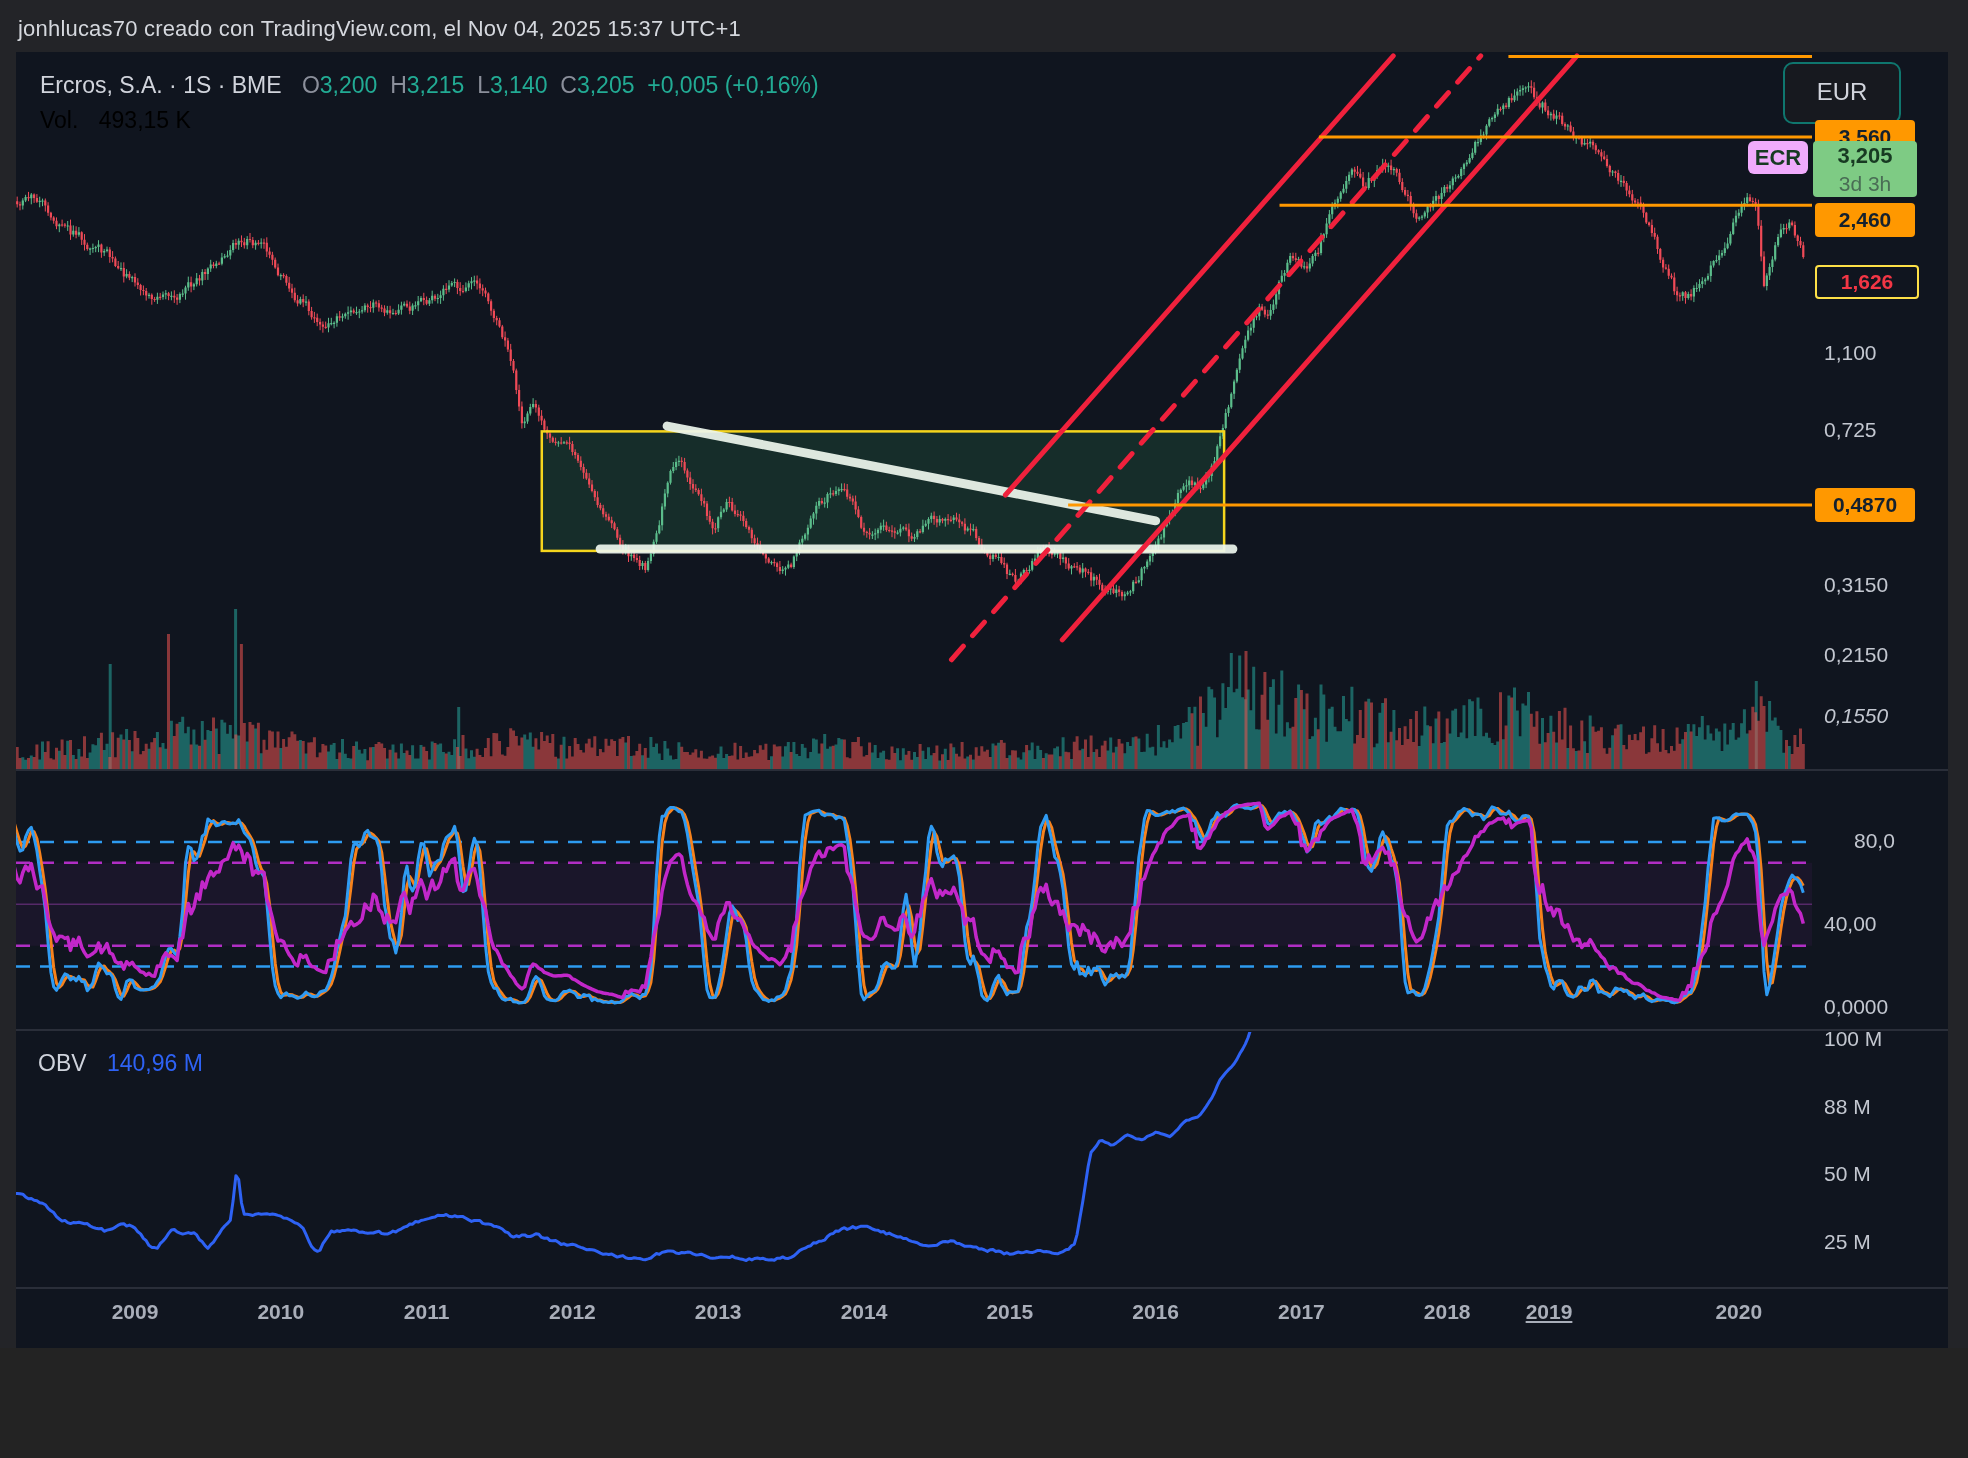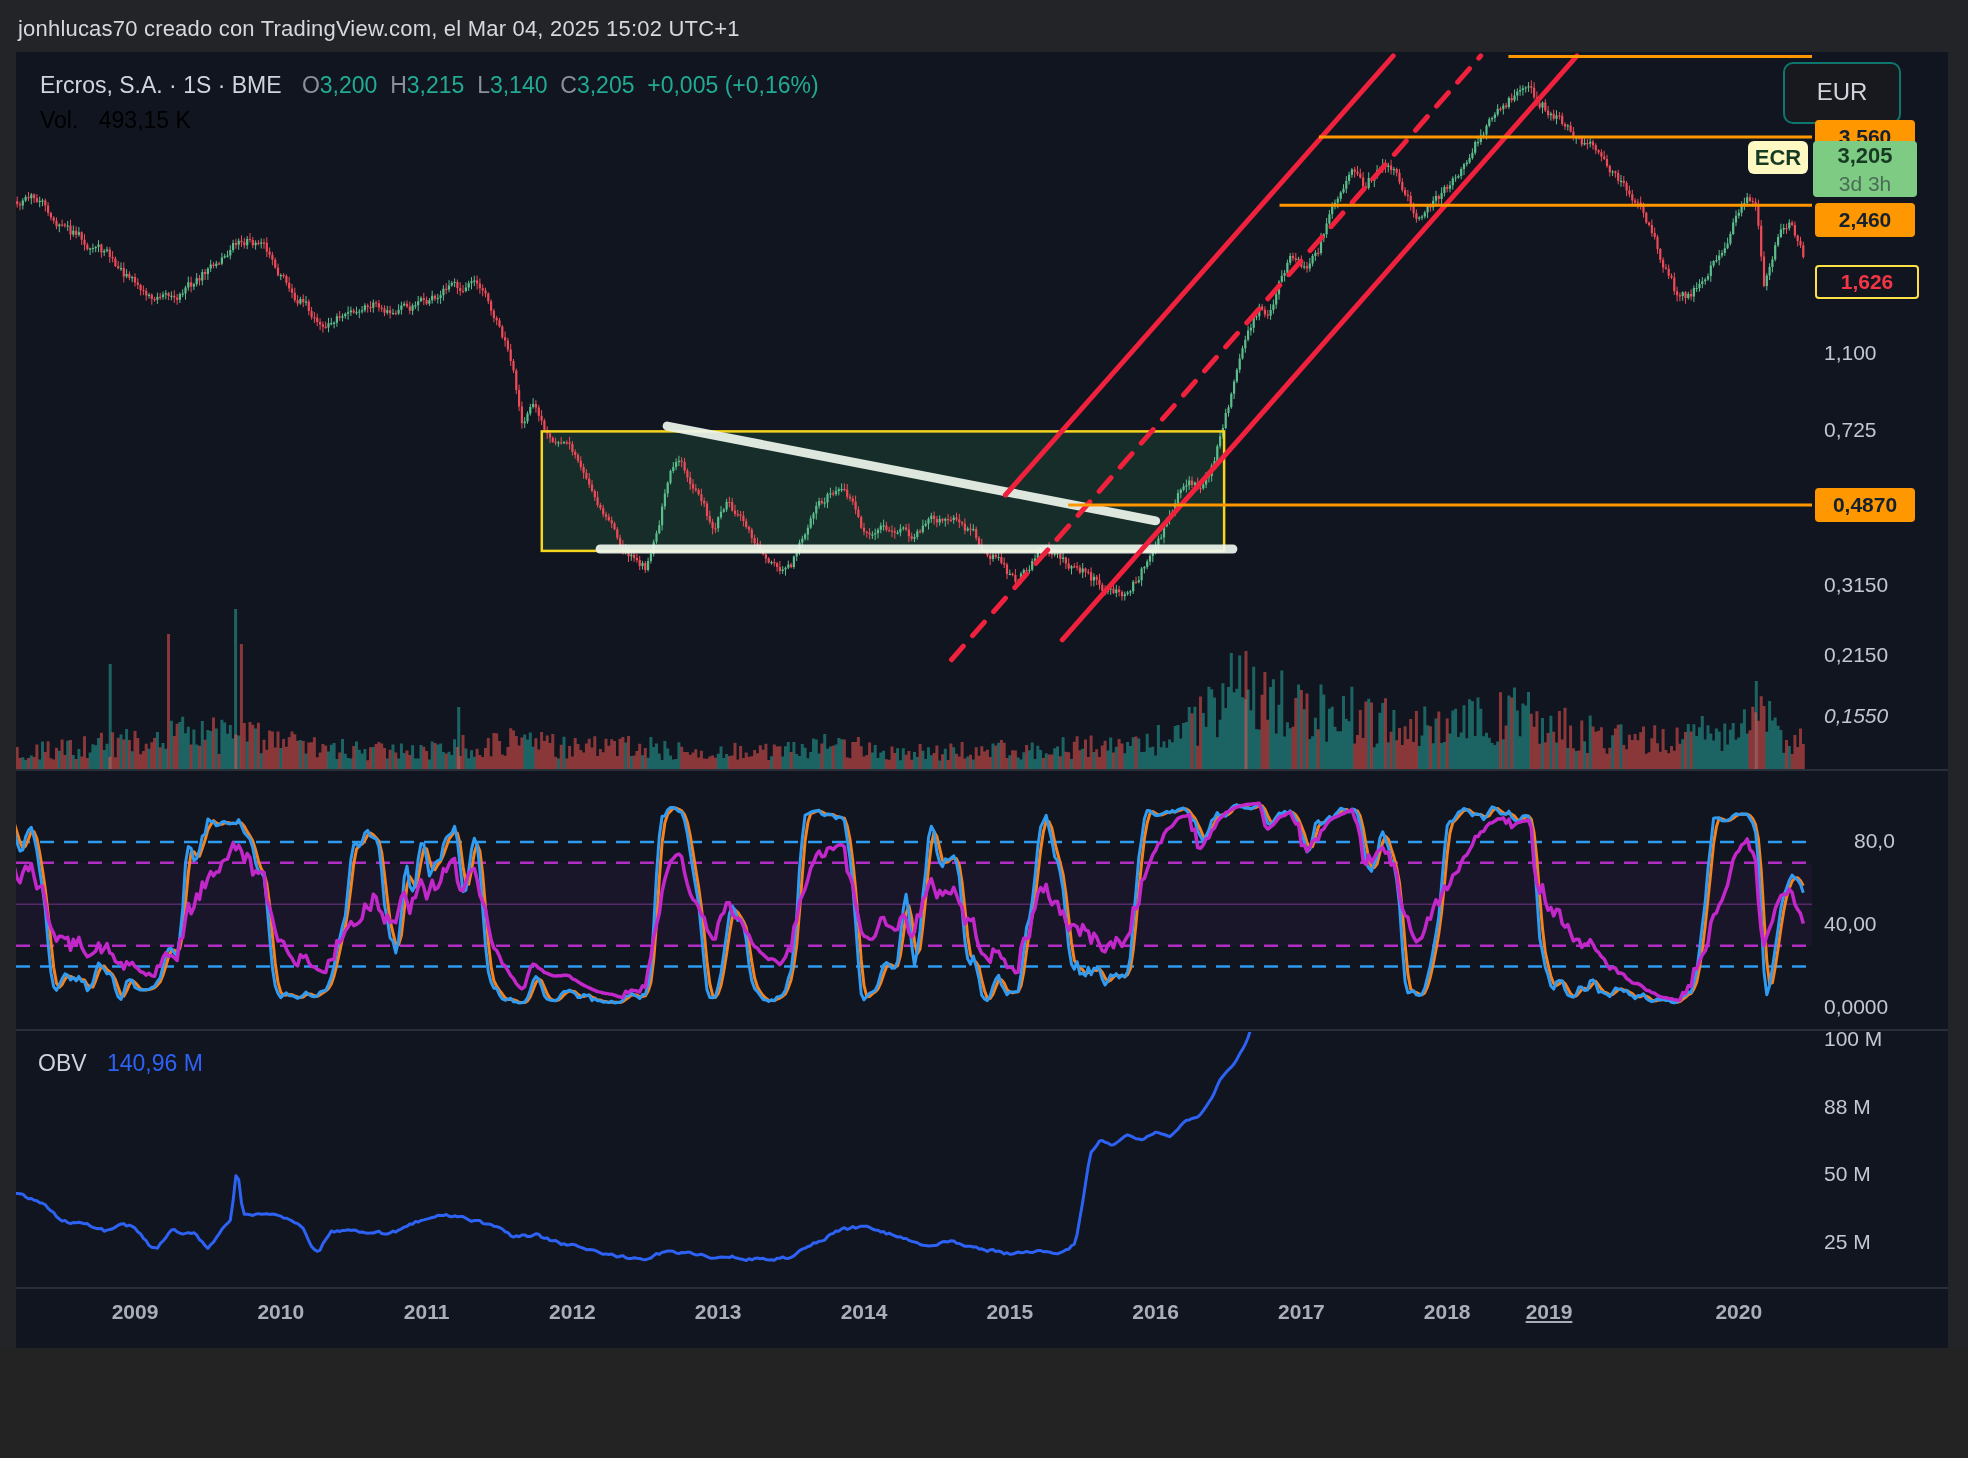--- a/index.html
+++ b/index.html
@@ -82,21 +82,21 @@
         <path d="M14.4 867.5L17.2 878.7L20.0 882.8L22.8 872.5L25.6 866.0L28.5 870.7L31.3 863.6L34.1 876.7L36.9 888.8L39.7 886.7L42.5 886.0L45.3 901.5L48.1 919.0L50.9 927.8L53.7 933.4L56.5 941.1L59.3 936.2L62.1 936.4L64.9 938.4L67.7 937.3L70.5 950.4L73.3 939.4L76.1 944.7L78.9 937.4L81.7 947.2L84.5 952.6L87.3 956.8L90.1 955.4L92.9 953.5L95.7 951.1L98.5 943.0L101.4 952.7L104.2 948.6L107.0 943.6L109.8 952.9L112.6 954.3L115.4 961.5L118.2 963.3L121.0 962.5L123.8 969.1L126.6 961.7L129.4 964.8L132.2 962.3L135.0 966.6L137.8 968.5L140.6 971.8L143.4 972.5L146.2 975.2L149.0 973.2L151.8 975.8L154.6 976.3L157.4 966.0L160.2 966.2L163.0 957.5L165.8 952.9L168.6 956.3L171.4 955.3L174.3 957.6L177.1 960.4L179.9 939.2L182.7 937.7L185.5 918.2L188.3 903.5L191.1 913.7L193.9 907.6L196.7 893.9L199.5 899.5L202.3 882.1L205.1 887.8L207.9 878.0L210.7 871.5L213.5 875.8L216.3 871.9L219.1 871.9L221.9 861.9L224.7 859.9L227.5 859.1L230.3 850.9L233.1 842.9L235.9 849.8L238.7 845.2L241.5 850.9L244.3 862.3L247.2 853.5L250.0 857.7L252.8 875.1L255.6 870.9L258.4 873.4L261.2 871.6L264.0 872.4L266.8 899.4L269.6 907.5L272.4 918.0L275.2 931.1L278.0 941.0L280.8 940.3L283.6 941.6L286.4 949.2L289.2 954.6L292.0 958.3L294.8 963.8L297.6 965.9L300.4 954.7L303.2 957.4L306.0 955.4L308.8 962.7L311.6 966.6L314.4 966.9L317.2 969.3L320.1 970.7L322.9 972.0L325.7 972.5L328.5 960.4L331.3 959.8L334.1 959.3L336.9 940.6L339.7 942.6L342.5 938.2L345.3 930.8L348.1 926.9L350.9 921.6L353.7 925.6L356.5 924.3L359.3 922.4L362.1 918.7L364.9 904.1L367.7 908.2L370.5 910.4L373.3 894.3L376.1 897.1L378.9 909.8L381.7 912.8L384.5 923.0L387.3 914.9L390.1 922.3L393.0 921.1L395.8 922.7L398.6 909.6L401.4 896.7L404.2 892.4L407.0 901.4L409.8 913.4L412.6 898.5L415.4 897.5L418.2 887.4L421.0 879.9L423.8 887.4L426.6 898.9L429.4 890.2L432.2 880.2L435.0 889.6L437.8 887.7L440.6 881.6L443.4 868.6L446.2 871.5L449.0 864.4L451.8 860.1L454.6 858.4L457.4 881.1L460.2 890.0L463.0 890.6L465.9 882.1L468.7 873.6L471.5 869.8L474.3 868.5L477.1 879.4L479.9 895.4L482.7 901.4L485.5 909.3L488.3 925.8L491.1 940.1L493.9 948.1L496.7 950.5L499.5 956.3L502.3 963.9L505.1 966.0L507.9 970.6L510.7 975.6L513.5 978.7L516.3 983.6L519.1 986.6L521.9 988.9L524.7 986.7L527.5 976.4L530.3 967.8L533.1 964.0L535.9 965.2L538.8 968.2L541.6 969.6L544.4 972.4L547.2 973.4L550.0 974.6L552.8 975.7L555.6 975.9L558.4 975.8L561.2 975.8L564.0 975.2L566.8 975.3L569.6 975.9L572.4 978.9L575.2 979.9L578.0 981.7L580.8 983.6L583.6 985.1L586.4 986.5L589.2 987.8L592.0 989.1L594.8 990.3L597.6 991.6L600.4 992.1L603.2 993.0L606.0 993.4L608.8 993.9L611.7 994.3L614.5 995.1L617.3 996.2L620.1 997.0L622.9 997.5L625.7 991.3L628.5 992.7L631.3 990.0L634.1 990.6L636.9 991.0L639.7 992.0L642.5 985.8L645.3 987.4L648.1 969.9L650.9 957.1L653.7 937.2L656.5 924.5L659.3 913.5L662.1 891.4L664.9 879.0L667.7 870.0L670.5 861.3L673.3 858.6L676.1 855.1L678.9 854.1L681.7 856.8L684.6 873.2L687.4 884.4L690.2 893.8L693.0 899.6L695.8 901.7L698.6 907.0L701.4 914.7L704.2 917.5L707.0 929.6L709.8 934.2L712.6 938.9L715.4 938.9L718.2 923.1L721.0 915.7L723.8 912.8L726.6 902.7L729.4 902.7L732.2 913.6L735.0 917.7L737.8 918.2L740.6 919.9L743.4 926.0L746.2 932.3L749.0 935.1L751.8 942.7L754.6 946.6L757.5 948.2L760.3 952.2L763.1 954.4L765.9 957.1L768.7 959.6L771.5 958.7L774.3 959.6L777.1 962.0L779.9 964.6L782.7 961.1L785.5 957.0L788.3 948.7L791.1 951.1L793.9 927.0L796.7 920.5L799.5 901.5L802.3 895.3L805.1 888.8L807.9 879.4L810.7 868.2L813.5 862.6L816.3 855.1L819.1 851.0L821.9 856.8L824.7 856.1L827.5 848.2L830.4 847.5L833.2 849.5L836.0 846.5L838.8 844.9L841.6 844.7L844.4 846.8L847.2 871.5L850.0 876.4L852.8 885.0L855.6 903.9L858.4 917.4L861.2 931.6L864.0 936.1L866.8 937.2L869.6 939.2L872.4 939.1L875.2 935.9L878.0 927.2L880.8 917.9L883.6 917.4L886.4 925.1L889.2 926.3L892.0 927.5L894.8 930.1L897.6 929.6L900.4 918.2L903.3 914.6L906.1 919.1L908.9 932.7L911.7 937.0L914.5 931.9L917.3 914.9L920.1 916.3L922.9 899.9L925.7 895.2L928.5 884.9L931.3 878.7L934.1 888.2L936.9 897.7L939.7 890.3L942.5 895.2L945.3 890.9L948.1 893.0L950.9 893.7L953.7 887.4L956.5 894.7L959.3 902.8L962.1 907.2L964.9 924.3L967.7 918.3L970.5 920.7L973.3 918.7L976.2 937.3L979.0 947.2L981.8 953.6L984.6 955.3L987.4 958.9L990.2 962.4L993.0 949.0L995.8 951.7L998.6 951.1L1001.4 957.9L1004.2 959.3L1007.0 967.4L1009.8 967.1L1012.6 968.0L1015.4 972.8L1018.2 972.1L1021.0 947.4L1023.8 938.3L1026.6 938.6L1029.4 937.1L1032.2 914.2L1035.0 908.2L1037.8 893.1L1040.6 887.5L1043.4 891.8L1046.2 884.3L1049.1 898.0L1051.9 904.8L1054.7 901.6L1057.5 901.5L1060.3 914.3L1063.1 910.8L1065.9 922.0L1068.7 930.4L1071.5 924.7L1074.3 924.8L1077.1 927.0L1079.9 935.3L1082.7 924.6L1085.5 930.1L1088.3 930.9L1091.1 943.2L1093.9 933.2L1096.7 937.3L1099.5 944.1L1102.3 950.7L1105.1 951.9L1107.9 945.0L1110.7 941.9L1113.5 947.8L1116.3 937.6L1119.1 940.9L1122.0 946.5L1124.8 940.8L1127.6 936.2L1130.4 932.0L1133.2 907.5L1136.0 908.8L1138.8 904.0L1141.6 880.5L1144.4 878.4L1147.2 869.7L1150.0 862.1L1152.8 854.6L1155.6 850.3L1158.4 843.4L1161.2 842.5L1164.0 833.9L1166.8 829.8L1169.6 827.9L1172.4 825.8L1175.2 821.9L1178.0 818.3L1180.8 817.2L1183.6 816.2L1186.4 815.9L1189.2 814.5L1192.0 830.5L1194.9 829.1L1197.7 847.5L1200.5 848.4L1203.3 844.9L1206.1 838.9L1208.9 837.8L1211.7 830.7L1214.5 828.0L1217.3 821.5L1220.1 818.2L1222.9 816.0L1225.7 812.7L1228.5 811.6L1231.3 809.6L1234.1 808.1L1236.9 807.0L1239.7 806.1L1242.5 805.4L1245.3 804.8L1248.1 804.3L1250.9 804.2L1253.7 803.7L1256.5 803.6L1259.3 803.2L1262.1 812.6L1264.9 825.6L1267.8 829.2L1270.6 826.8L1273.4 824.7L1276.2 821.1L1279.0 817.6L1281.8 816.1L1284.6 815.5L1287.4 813.3L1290.2 812.1L1293.0 818.6L1295.8 824.0L1298.6 823.6L1301.4 845.5L1304.2 845.1L1307.0 851.3L1309.8 847.1L1312.6 841.4L1315.4 839.0L1318.2 840.0L1321.0 830.8L1323.8 828.8L1326.6 824.1L1329.4 820.7L1332.2 818.3L1335.0 817.3L1337.8 816.2L1340.7 814.6L1343.5 813.7L1346.3 812.0L1349.1 810.9L1351.9 809.9L1354.7 818.2L1357.5 824.5L1360.3 836.8L1363.1 861.0L1365.9 864.3L1368.7 854.9L1371.5 862.0L1374.3 857.8L1377.1 851.9L1379.9 849.9L1382.7 847.3L1385.5 853.3L1388.3 851.9L1391.1 865.2L1393.9 863.8L1396.7 873.9L1399.5 894.6L1402.3 908.7L1405.1 915.4L1407.9 917.3L1410.7 929.8L1413.6 937.0L1416.4 941.8L1419.2 939.7L1422.0 937.5L1424.8 929.7L1427.6 918.0L1430.4 919.3L1433.2 907.8L1436.0 899.8L1438.8 905.1L1441.6 895.1L1444.4 885.9L1447.2 889.7L1450.0 884.4L1452.8 874.9L1455.6 873.2L1458.4 871.3L1461.2 862.3L1464.0 856.9L1466.8 855.0L1469.6 850.0L1472.4 844.9L1475.2 836.6L1478.0 836.5L1480.8 831.9L1483.6 831.4L1486.5 826.4L1489.3 823.3L1492.1 822.7L1494.9 821.1L1497.7 818.8L1500.5 819.1L1503.3 817.8L1506.1 823.3L1508.9 819.2L1511.7 827.6L1514.5 824.9L1517.3 822.9L1520.1 822.1L1522.9 821.2L1525.7 820.7L1528.5 820.1L1531.3 827.8L1534.1 866.0L1536.9 883.1L1539.7 893.2L1542.5 884.7L1545.3 901.6L1548.1 910.2L1550.9 907.4L1553.7 915.9L1556.5 909.3L1559.4 910.0L1562.2 923.6L1565.0 927.2L1567.8 924.6L1570.6 933.1L1573.4 940.9L1576.2 939.3L1579.0 939.6L1581.8 947.5L1584.6 944.0L1587.4 944.4L1590.2 939.7L1593.0 944.3L1595.8 950.1L1598.6 952.4L1601.4 956.7L1604.2 959.0L1607.0 964.9L1609.8 969.1L1612.6 967.1L1615.4 968.2L1618.2 973.2L1621.0 973.1L1623.8 974.3L1626.6 978.5L1629.4 980.3L1632.3 982.9L1635.1 983.6L1637.9 983.6L1640.7 985.1L1643.5 987.4L1646.3 990.2L1649.1 990.8L1651.9 992.6L1654.7 993.3L1657.5 995.4L1660.3 996.8L1663.1 997.6L1665.9 997.8L1668.7 998.5L1671.5 998.7L1674.3 999.8L1677.1 1000.1L1679.9 1000.2L1682.7 992.6L1685.5 993.5L1688.3 985.8L1691.1 986.4L1693.9 968.8L1696.7 968.8L1699.5 960.8L1702.3 954.9L1705.2 951.0L1708.0 943.2L1710.8 922.6L1713.6 914.9L1716.4 912.8L1719.2 905.0L1722.0 900.3L1724.8 892.4L1727.6 885.1L1730.4 871.9L1733.2 859.4L1736.0 853.4L1738.8 850.7L1741.6 845.0L1744.4 843.1L1747.2 838.9L1750.0 849.5L1752.8 852.4L1755.6 860.4L1758.4 900.9L1761.2 930.5L1764.0 945.5L1766.8 935.8L1769.6 928.2L1772.4 921.3L1775.2 908.7L1778.1 901.8L1780.9 895.6L1783.7 894.2L1786.5 894.4L1789.3 889.1L1792.1 892.3L1794.9 904.3L1797.7 909.6L1800.5 913.6L1803.3 923.6" stroke="#c227c9" stroke-width="3.5" fill="none" stroke-linejoin="round"></path>
       </g>
       <g clip-path="url(#cpObv)">
         <path d="M14.4 1193.6L17.2 1193.5L20.0 1193.7L22.8 1194.2L25.6 1196.9L28.5 1198.8L31.3 1198.5L34.1 1200.2L36.9 1200.7L39.7 1202.7L42.5 1203.2L45.3 1204.7L48.1 1208.4L50.9 1210.8L53.7 1212.6L56.5 1216.6L59.3 1219.0L62.1 1221.1L64.9 1220.4L67.7 1222.6L70.5 1223.6L73.3 1222.6L76.1 1222.7L78.9 1222.3L81.7 1223.0L84.5 1223.8L87.3 1223.6L90.1 1226.0L92.9 1227.4L95.7 1228.2L98.5 1228.7L101.4 1228.4L104.2 1231.3L107.0 1230.1L109.8 1229.5L112.6 1228.7L115.4 1227.1L118.2 1225.2L121.0 1224.0L123.8 1223.7L126.6 1226.1L129.4 1225.1L132.2 1226.4L135.0 1228.1L137.8 1231.8L140.6 1233.9L143.4 1238.4L146.2 1240.7L149.0 1245.4L151.8 1247.4L154.6 1247.6L157.4 1248.2L160.2 1243.7L163.0 1241.0L165.8 1237.8L168.6 1233.4L171.4 1230.0L174.3 1229.5L177.1 1231.8L179.9 1233.1L182.7 1234.1L185.5 1233.4L188.3 1232.6L191.1 1233.5L193.9 1232.8L196.7 1234.9L199.5 1239.8L202.3 1241.8L205.1 1245.7L207.9 1248.3L210.7 1244.7L213.5 1242.1L216.3 1237.7L219.1 1233.9L221.9 1229.3L224.7 1226.0L227.5 1223.4L230.3 1220.3L233.1 1200.8L235.9 1175.7L238.7 1179.7L241.5 1203.0L244.3 1214.3L247.2 1214.3L250.0 1214.7L252.8 1215.5L255.6 1214.2L258.4 1213.6L261.2 1214.2L264.0 1213.9L266.8 1213.8L269.6 1214.4L272.4 1214.1L275.2 1214.5L278.0 1215.4L280.8 1216.1L283.6 1218.1L286.4 1218.2L289.2 1219.5L292.0 1220.9L294.8 1222.8L297.6 1223.6L300.4 1225.8L303.2 1228.4L306.0 1234.4L308.8 1241.0L311.6 1246.6L314.4 1249.6L317.2 1251.3L320.1 1250.1L322.9 1243.7L325.7 1239.7L328.5 1235.7L331.3 1231.0L334.1 1232.1L336.9 1230.8L339.7 1231.5L342.5 1230.4L345.3 1230.4L348.1 1229.7L350.9 1230.4L353.7 1230.1L356.5 1230.6L359.3 1232.2L362.1 1232.0L364.9 1232.8L367.7 1233.3L370.5 1233.1L373.3 1233.0L376.1 1232.0L378.9 1231.2L381.7 1233.6L384.5 1234.1L387.3 1234.1L390.1 1232.9L393.0 1231.1L395.8 1232.0L398.6 1230.1L401.4 1228.8L404.2 1227.1L407.0 1226.3L409.8 1224.0L412.6 1224.2L415.4 1221.6L418.2 1222.1L421.0 1220.5L423.8 1219.9L426.6 1219.1L429.4 1218.4L432.2 1217.5L435.0 1217.1L437.8 1215.2L440.6 1215.4L443.4 1215.6L446.2 1214.5L449.0 1216.3L451.8 1216.8L454.6 1215.8L457.4 1216.7L460.2 1216.4L463.0 1216.6L465.9 1218.2L468.7 1219.9L471.5 1221.4L474.3 1220.5L477.1 1220.5L479.9 1220.5L482.7 1223.4L485.5 1224.1L488.3 1224.0L491.1 1224.4L493.9 1226.3L496.7 1226.6L499.5 1227.5L502.3 1229.0L505.1 1231.7L507.9 1232.6L510.7 1235.8L513.5 1237.1L516.3 1235.8L519.1 1236.7L521.9 1235.0L524.7 1234.9L527.5 1236.6L530.3 1236.5L533.1 1235.3L535.9 1233.7L538.8 1234.3L541.6 1237.4L544.4 1238.3L547.2 1237.9L550.0 1240.6L552.8 1240.7L555.6 1240.5L558.4 1242.3L561.2 1244.5L564.0 1243.8L566.8 1245.2L569.6 1244.8L572.4 1244.2L575.2 1244.9L578.0 1246.4L580.8 1247.4L583.6 1248.3L586.4 1249.7L589.2 1249.4L592.0 1249.7L594.8 1250.3L597.6 1251.6L600.4 1253.1L603.2 1254.3L606.0 1253.9L608.8 1254.5L611.7 1254.0L614.5 1255.6L617.3 1257.1L620.1 1256.2L622.9 1255.6L625.7 1257.7L628.5 1258.6L631.3 1258.6L634.1 1257.7L636.9 1258.3L639.7 1258.5L642.5 1259.4L645.3 1259.7L648.1 1258.9L650.9 1258.0L653.7 1255.7L656.5 1253.5L659.3 1254.4L662.1 1252.4L664.9 1251.7L667.7 1251.0L670.5 1251.1L673.3 1251.3L676.1 1253.0L678.9 1253.6L681.7 1252.5L684.6 1252.8L687.4 1252.1L690.2 1252.3L693.0 1253.9L695.8 1254.9L698.6 1254.8L701.4 1254.2L704.2 1255.3L707.0 1256.7L709.8 1257.9L712.6 1258.2L715.4 1258.0L718.2 1257.6L721.0 1257.1L723.8 1257.3L726.6 1257.3L729.4 1257.6L732.2 1256.1L735.0 1257.8L737.8 1258.3L740.6 1259.1L743.4 1259.6L746.2 1260.5L749.0 1258.7L751.8 1259.9L754.6 1258.5L757.5 1258.0L760.3 1258.7L763.1 1258.3L765.9 1259.5L768.7 1259.9L771.5 1259.7L774.3 1260.3L777.1 1258.3L779.9 1258.3L782.7 1256.9L785.5 1258.3L788.3 1258.4L791.1 1257.3L793.9 1255.9L796.7 1253.4L799.5 1250.6L802.3 1249.2L805.1 1248.2L807.9 1246.5L810.7 1245.8L813.5 1242.8L816.3 1242.9L819.1 1241.2L821.9 1240.9L824.7 1240.1L827.5 1236.5L830.4 1234.1L833.2 1233.5L836.0 1230.9L838.8 1231.2L841.6 1228.9L844.4 1227.7L847.2 1229.4L850.0 1228.3L852.8 1226.6L855.6 1228.3L858.4 1227.2L861.2 1226.2L864.0 1226.2L866.8 1226.2L869.6 1227.4L872.4 1229.0L875.2 1230.0L878.0 1230.3L880.8 1232.0L883.6 1231.6L886.4 1234.1L889.2 1233.1L892.0 1234.6L894.8 1235.8L897.6 1237.0L900.4 1236.8L903.3 1238.5L906.1 1238.4L908.9 1240.4L911.7 1241.4L914.5 1242.0L917.3 1242.7L920.1 1244.5L922.9 1245.3L925.7 1245.6L928.5 1245.9L931.3 1245.7L934.1 1245.5L936.9 1245.3L939.7 1243.2L942.5 1241.8L945.3 1241.5L948.1 1241.9L950.9 1240.7L953.7 1240.9L956.5 1243.2L959.3 1243.5L962.1 1244.9L964.9 1246.3L967.7 1246.3L970.5 1246.2L973.3 1247.0L976.2 1246.9L979.0 1249.0L981.8 1248.8L984.6 1250.0L987.4 1251.4L990.2 1249.8L993.0 1249.5L995.8 1251.4L998.6 1250.9L1001.4 1252.0L1004.2 1253.9L1007.0 1252.7L1009.8 1254.3L1012.6 1254.1L1015.4 1253.0L1018.2 1252.0L1021.0 1252.7L1023.8 1252.4L1026.6 1251.5L1029.4 1252.3L1032.2 1252.6L1035.0 1251.6L1037.8 1250.4L1040.6 1250.6L1043.4 1251.7L1046.2 1251.6L1049.1 1251.9L1051.9 1253.0L1054.7 1253.6L1057.5 1253.8L1060.3 1252.6L1063.1 1251.6L1065.9 1249.8L1068.7 1249.2L1071.5 1245.8L1074.3 1244.2L1077.1 1234.3L1079.9 1218.1L1082.7 1202.1L1085.5 1183.8L1088.3 1165.6L1091.1 1152.3L1093.9 1149.0L1096.7 1145.5L1099.5 1140.9L1102.3 1140.6L1105.1 1142.2L1107.9 1143.1L1110.7 1145.0L1113.5 1144.8L1116.3 1142.9L1119.1 1140.9L1122.0 1138.5L1124.8 1136.2L1127.6 1134.8L1130.4 1135.8L1133.2 1137.2L1136.0 1138.8L1138.8 1139.0L1141.6 1139.8L1144.4 1138.8L1147.2 1136.4L1150.0 1135.3L1152.8 1134.2L1155.6 1132.1L1158.4 1132.7L1161.2 1133.8L1164.0 1134.5L1166.8 1135.5L1169.6 1136.7L1172.4 1134.5L1175.2 1131.7L1178.0 1129.2L1180.8 1125.4L1183.6 1122.5L1186.4 1120.3L1189.2 1119.9L1192.0 1118.5L1194.9 1117.7L1197.7 1117.0L1200.5 1114.4L1203.3 1110.7L1206.1 1106.6L1208.9 1102.2L1211.7 1098.1L1214.5 1092.5L1217.3 1085.6L1220.1 1079.7L1222.9 1076.2L1225.7 1072.8L1228.5 1069.7L1231.3 1067.1L1234.1 1063.7L1236.9 1059.4L1239.7 1053.8L1242.5 1049.4L1245.3 1044.1L1248.1 1037.5L1250.9 1028.6L1253.7 1019.4L1256.5 1010.5L1259.3 1002.7L1262.1 996.0L1264.9 990.1L1267.8 983.3L1270.6 976.6L1273.4 972.7" stroke="#2e62f4" stroke-width="3" fill="none" stroke-linejoin="round"></path>
       </g>
       <line x1="16" y1="770" x2="1948" y2="770" stroke="#2a2e39" stroke-width="2"></line>
       <line x1="16" y1="1030" x2="1948" y2="1030" stroke="#2a2e39" stroke-width="2"></line>
       <line x1="16" y1="1288" x2="1948" y2="1288" stroke="#2a2e39" stroke-width="2"></line>
     </svg>
 
-  <div class="abs hdr">jonhlucas70 creado con TradingView.com, el Mar 04, 2025 15:02 UTC+1</div>
+  <div class="abs hdr">jonhlucas70 creado con TradingView.com, el Nov 04, 2025 15:37 UTC+1</div>
 
   <div class="abs legend1">
     <span class="tok">Ercros, S.A. · 1S · BME</span>
     <span><span class="dim">O</span><span class="val">3,200</span></span>&nbsp;
     <span><span class="dim">H</span><span class="val">3,215</span></span>&nbsp;
     <span><span class="dim">L</span><span class="val">3,140</span></span>&nbsp;
     <span><span class="dim">C</span><span class="val">3,205</span></span>&nbsp;
     <span class="val">+0,005 (+0,16%)</span>
   </div>
   <div class="abs legend2">
@@ -126,21 +126,21 @@
     <div class="abs axis-lbl" style="top: 643.261px;">0,2150</div>
     <div class="abs axis-lbl" style="top: 703.795px; font-style: italic;">0,1550</div>
     <div class="abs badge orange" style="top: 119.988px;">3,560</div>
     <div class="abs badge orange" style="top: 203.364px;">2,460</div>
     <div class="abs badge orange" style="top: 488px;">0,4870</div>
     <div class="abs badge redline" style="top: 264.961px;">1,626</div>
     <div class="abs" id="price-badge" style="top: 141.422px;">
       <div class="p">3,205</div>
       <div class="cd">3d 3h</div>
     </div>
-    <div class="abs " style="left: 1748px; top: 141.422px; width: 60px; height: 33px; background: #fef9c3; border-radius: 6px; color: rgb(23, 58, 34); font-size: 22px; font-weight: bold; text-align: center; line-height: 33px;">ECR</div>
+    <div class="abs " style="left: 1748px; top: 141.422px; width: 60px; height: 33px; background: #f0abfc; border-radius: 6px; color: rgb(23, 58, 34); font-size: 22px; font-weight: bold; text-align: center; line-height: 33px;">ECR</div>
     <div class="abs axis-lbl" style="top: 829px; margin-left: 30px;">80,0</div>
     <div class="abs axis-lbl" style="top: 912px;">40,00</div>
     <div class="abs axis-lbl" style="top: 995px;">0,0000</div>
     <div class="abs axis-lbl" style="top: 1027px;">100 M</div>
     <div class="abs axis-lbl" style="top: 1094.67px;">88 M</div>
     <div class="abs axis-lbl" style="top: 1162.33px;">50 M</div>
     <div class="abs axis-lbl" style="top: 1230px;">25 M</div>
     <div class="abs year-lbl" style="left: 95px;">2009</div>
     <div class="abs year-lbl" style="left: 240.8px;">2010</div>
     <div class="abs year-lbl" style="left: 386.6px;">2011</div>

